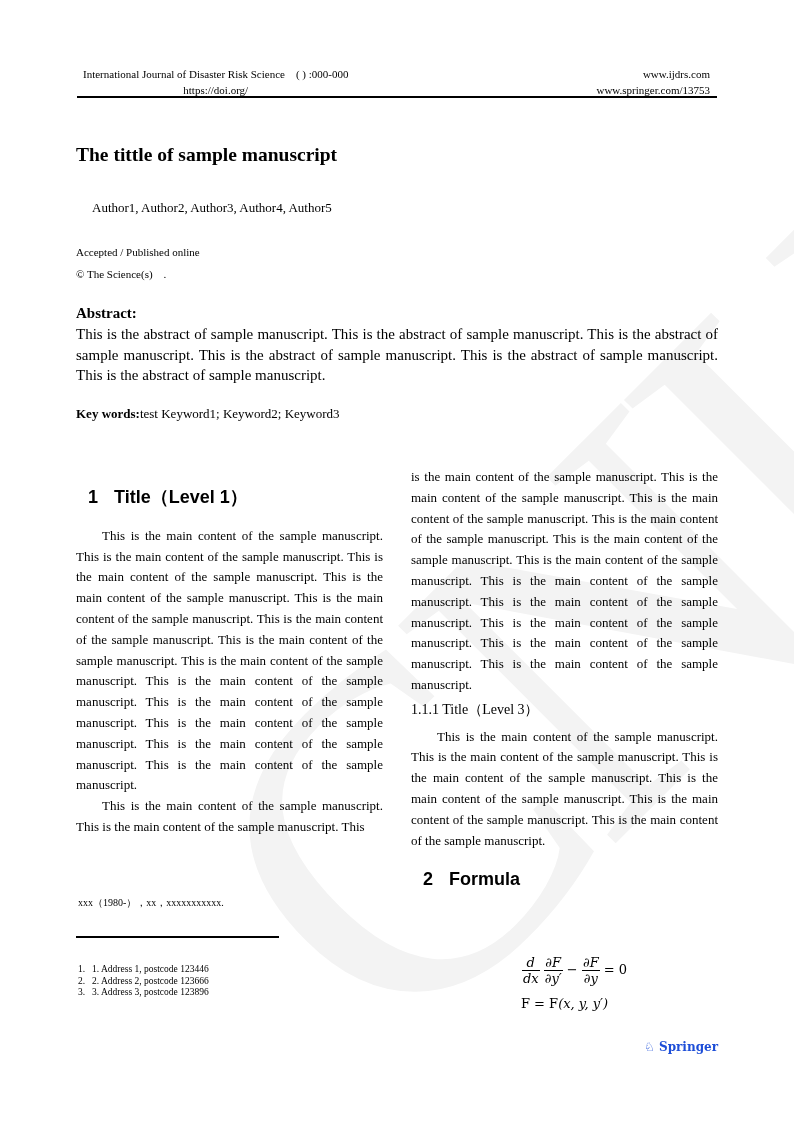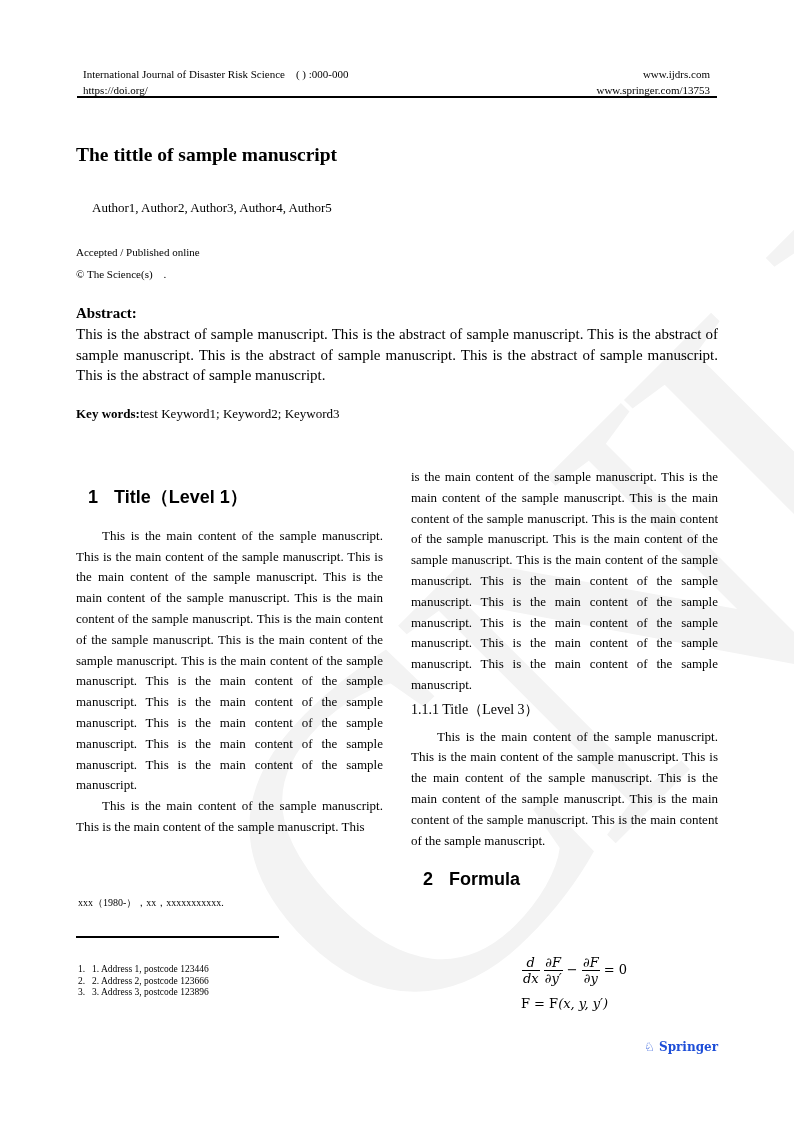--- a/index.html
+++ b/index.html
@@ -1,20 +1,20 @@
 <!DOCTYPE html>
 <html><head>
 <meta charset="utf-8">
 <style>
   html, body { margin: 0; padding: 0; background: #ffffff; }
   body { width: 794px; height: 1123px; position: relative; overflow: hidden;
          font-family: "Liberation Serif", serif; color: #000; }
   .abs { position: absolute; }
   .hdr { font-size: 11px; line-height: 16px; }
-  .hdr-left { left: 83px; top: 66px; }
+  .hdr-left { left: 83px; top: 66px; text-align: center; }
   .hdr-right { right: 84px; top: 66px; text-align: right; }
   .hdr-rule { left: 77px; top: 96px; width: 640px; height: 2px; background: #000; }
   .title { left: 76px; top: 144px; font-size: 19.5px; font-weight: bold; }
   .authors { left: 92px; top: 200px; font-size: 13px; }
   .meta { left: 76px; top: 241px; font-size: 11px; line-height: 22px; }
   .abstract { left: 76px; top: 303px; width: 642px; font-size: 15px; line-height: 20.8px; text-align: justify; }
   .abstract .lbl { font-weight: bold; display: block; }
   .keywords { left: 76px; top: 406px; font-size: 13px; }
   .keywords .lbl { font-weight: bold; }
   .col { width: 307px; font-size: 13px; line-height: 20.8px; text-align: justify; }

